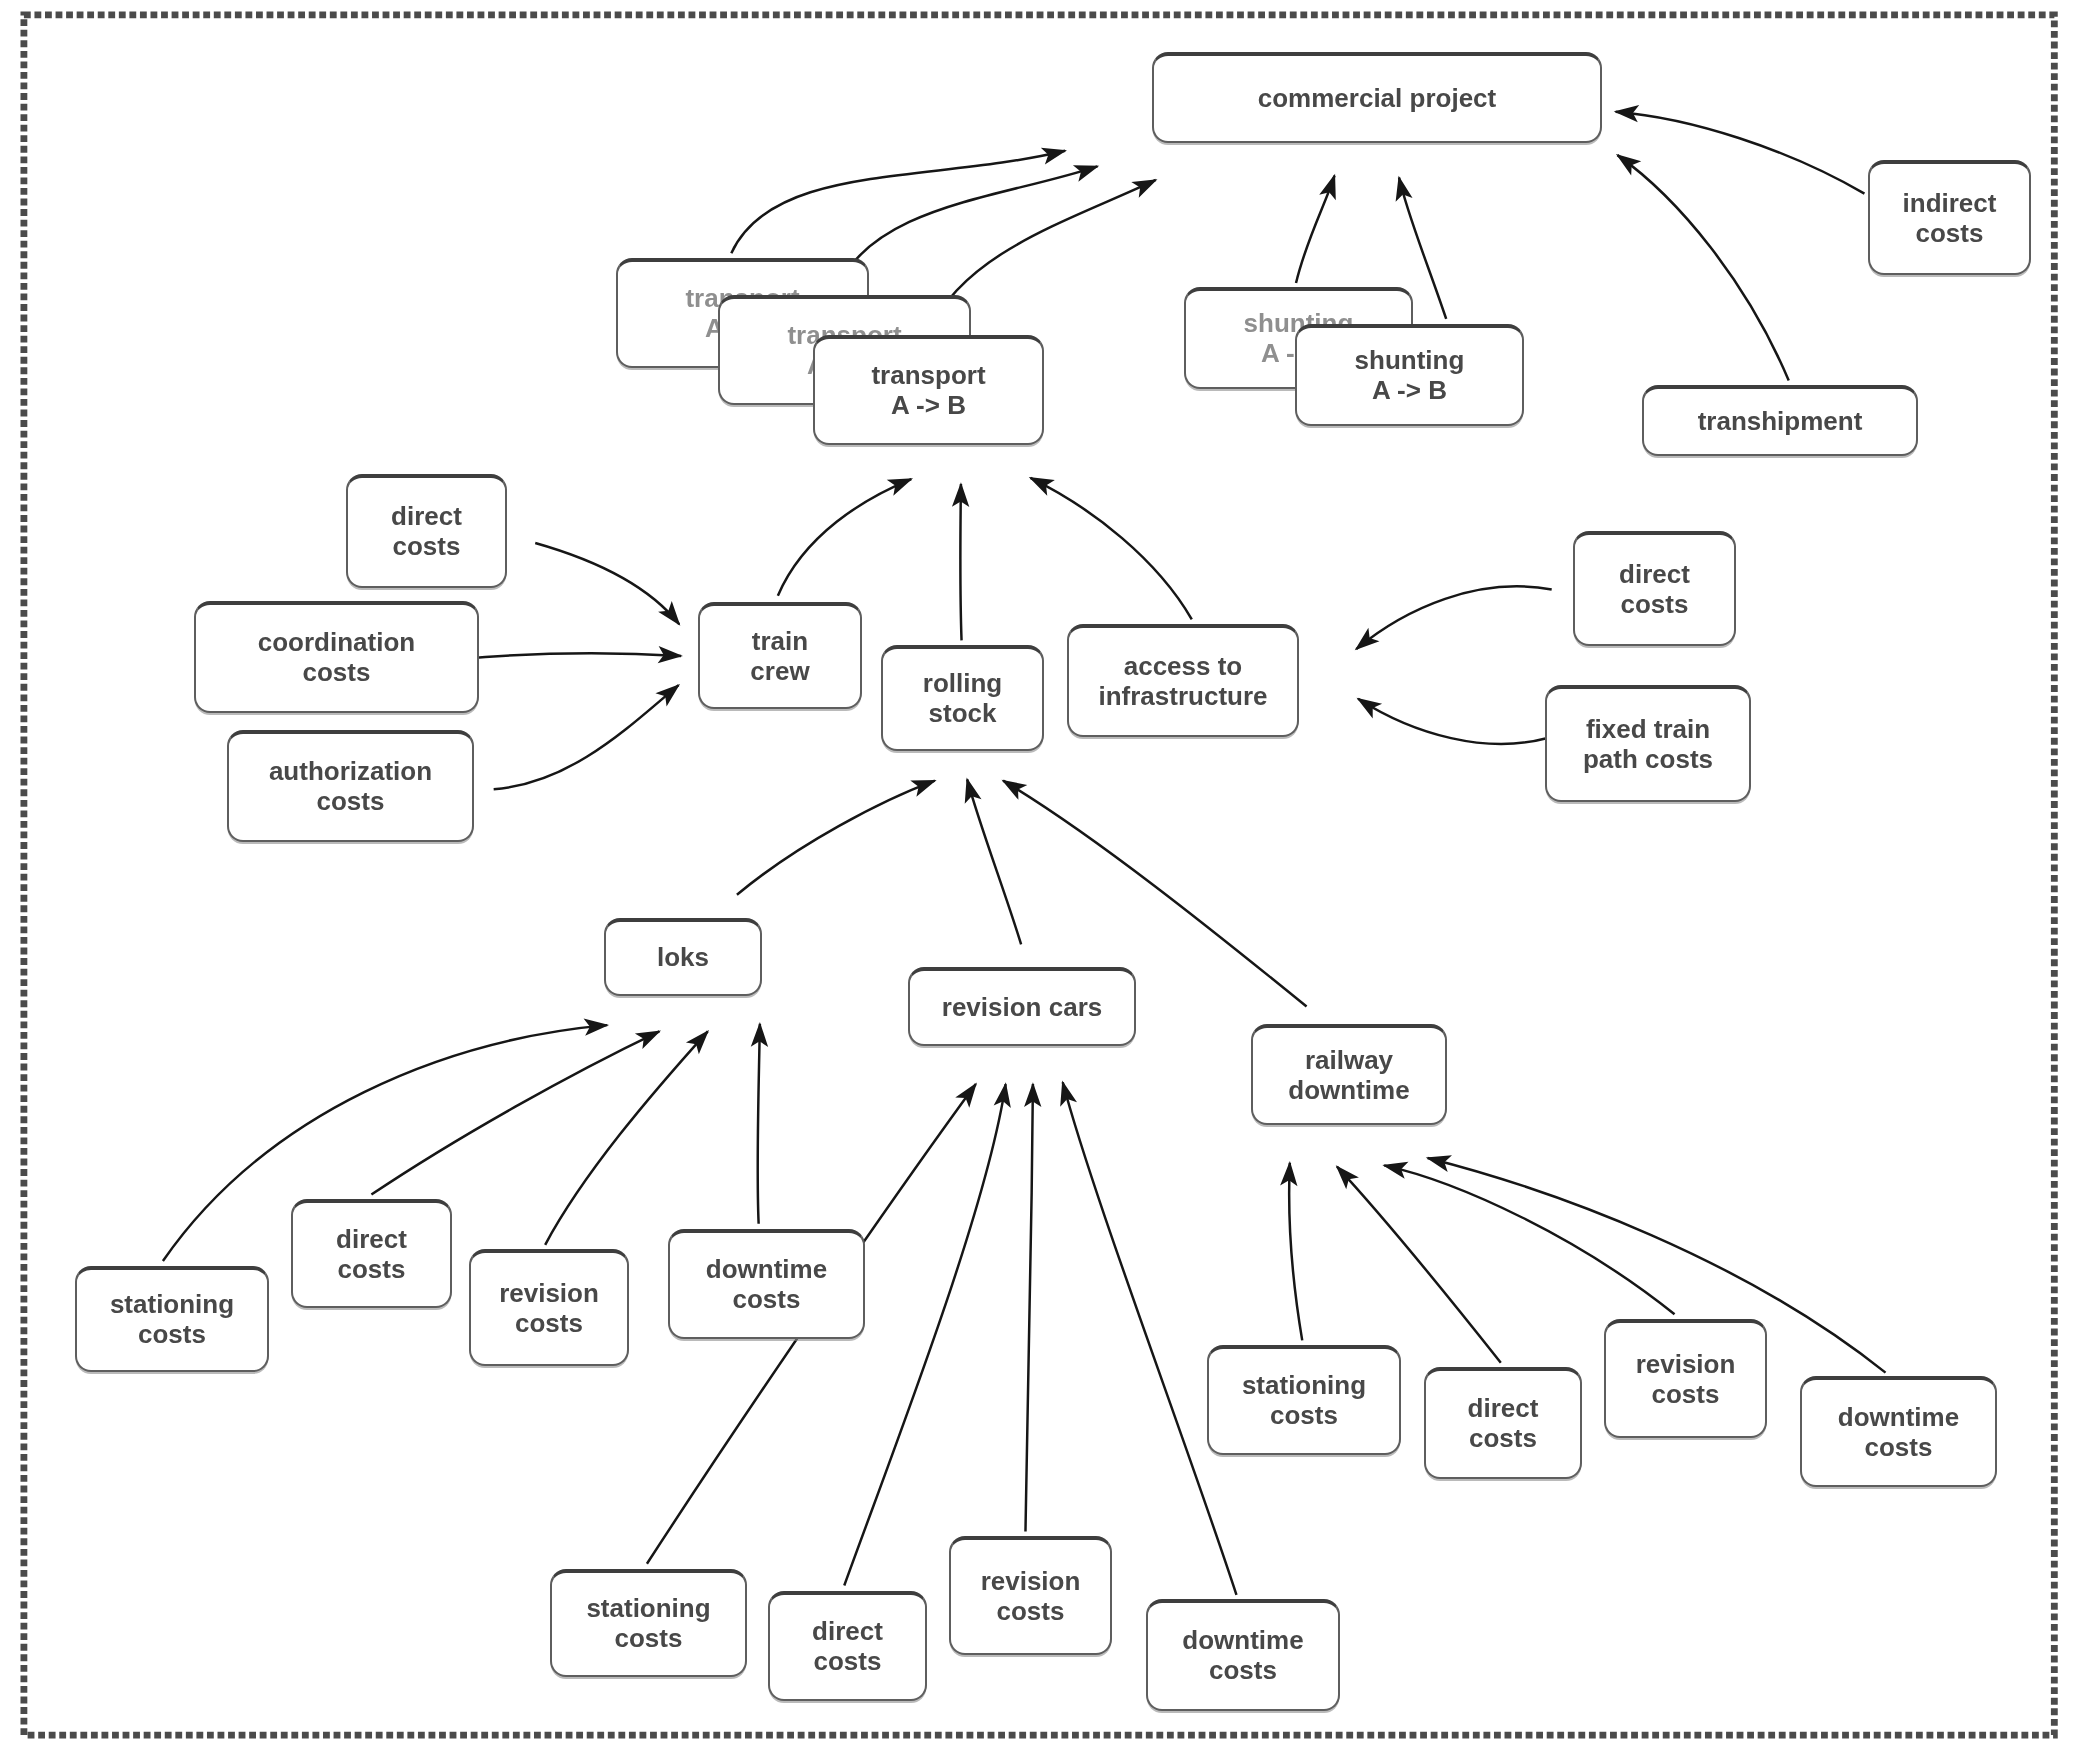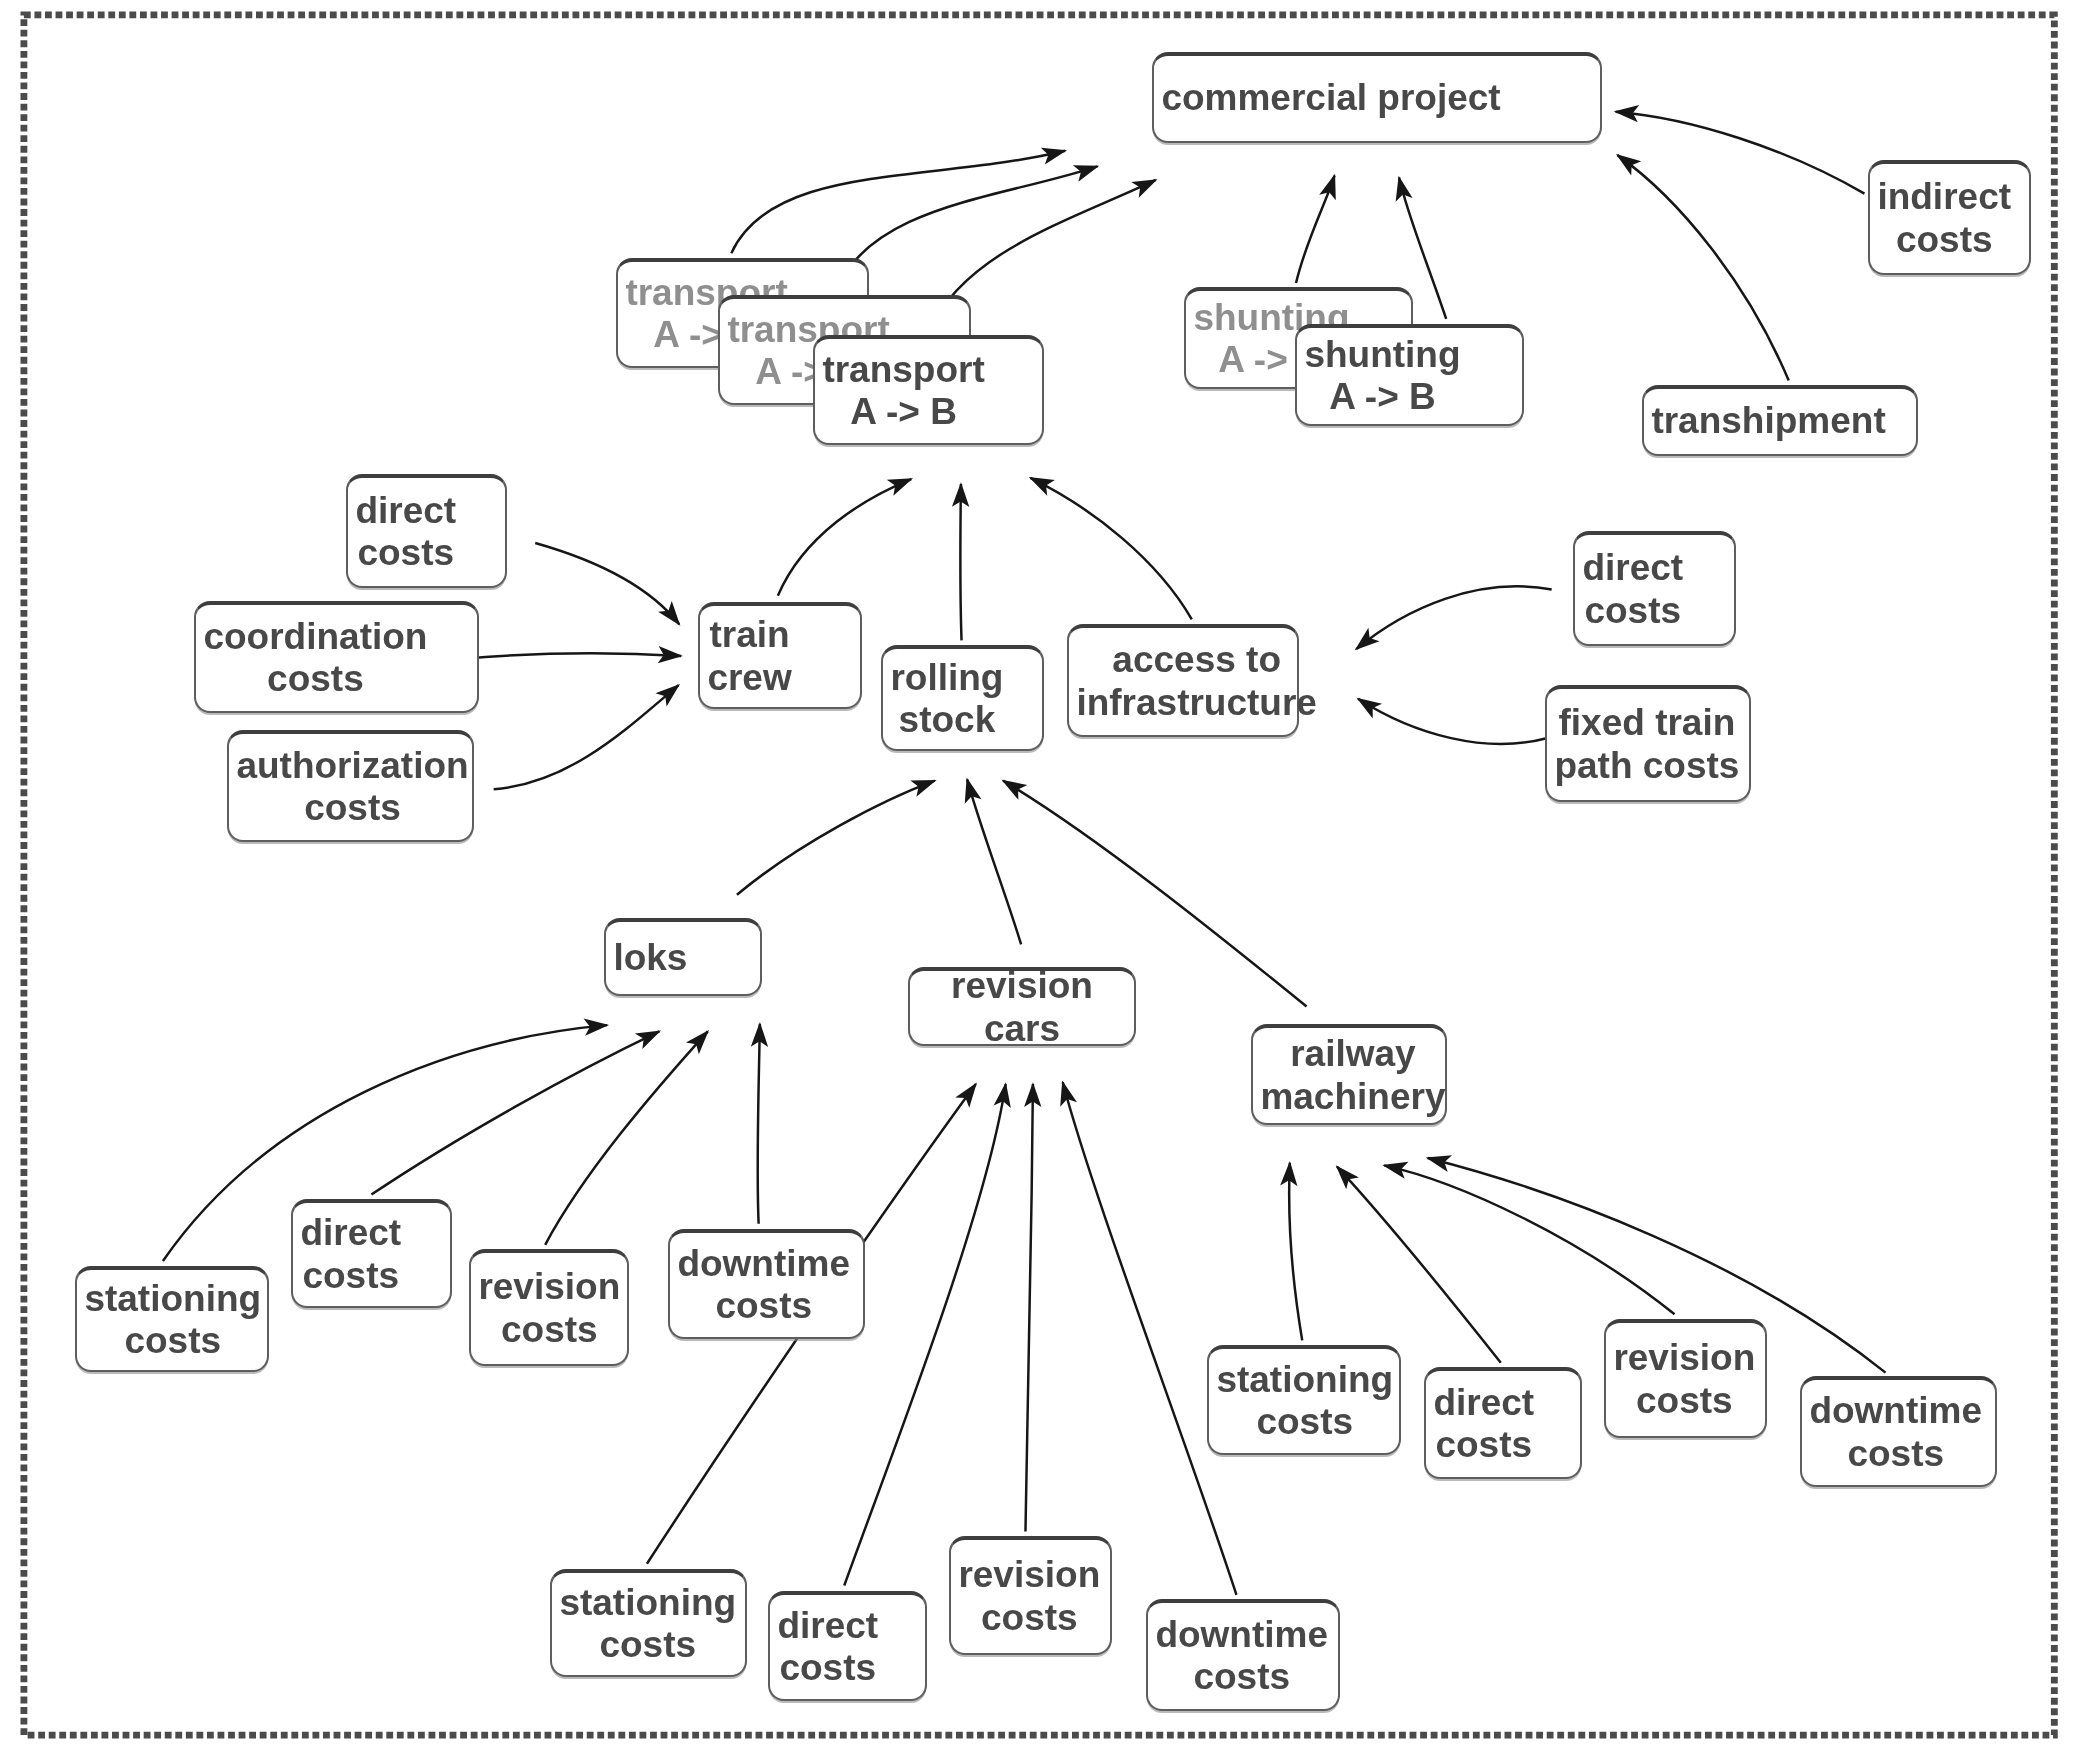--- a/index.html
+++ b/index.html
@@ -1,22 +1,22 @@
 <!DOCTYPE html>
 <html style="font-size:10px"><head>
 <meta charset="utf-8">
 <style>
   html,body{margin:0;padding:0;background:#ffffff;}
   #canvas{position:relative;width:2077px;height:1758px;background:#ffffff;overflow:hidden;
           font-family:"Liberation Sans", sans-serif;}
   #arrow-layer{position:absolute;left:0;top:0;width:2077px;height:1758px;}
   .edge{fill:none;stroke:#161616;stroke-width:4;marker-end:url(#ah);}
   .node{position:absolute;background:#ffffff;border:2.5px solid #5e5e5e;border-top:4.3px solid #3e3e3e;
-        border-radius:16px;box-sizing:border-box;display:flex;align-items:center;
-        text-align:center;color:#484848;font-weight:700;font-size:37px;line-height:1.14;
+        border-radius:16px;box-sizing:border-box;display:flex;align-items:center;justify-content:center;
+        text-align:center;color:#484848;font-weight:700;font-size:26px;line-height:1.14;
         box-shadow:0 2.5px 0 -0.6px rgba(140,140,140,.6);padding:3.7px 7.4px;}
   .node span{white-space:pre-line;}
   .node.muted{color:#8f8f8f;}
 </style>
 </head>
 <body>
 
 <div id="canvas">
 
   <svg id="arrow-layer" viewBox="0 0 3346 2833">
@@ -136,21 +136,21 @@
     </div>
 
   <div class="node" style="left:604px;top:918px;width:158px;height:78px;">
       <span>loks</span>
     </div>
   <div class="node" style="left:908px;top:967px;width:228px;height:79px;">
       <span>revision cars</span>
     </div>
   <div class="node" style="left:1251px;top:1024px;width:196px;height:101px;">
       <span>railway
-machinery</span>
+downtime</span>
     </div>
 
   <div class="node" style="left:75px;top:1266px;width:194px;height:106px;">
       <span>stationing
 costs</span>
     </div>
   <div class="node" style="left:291px;top:1199px;width:161px;height:109px;">
       <span>direct
 costs</span>
     </div>

